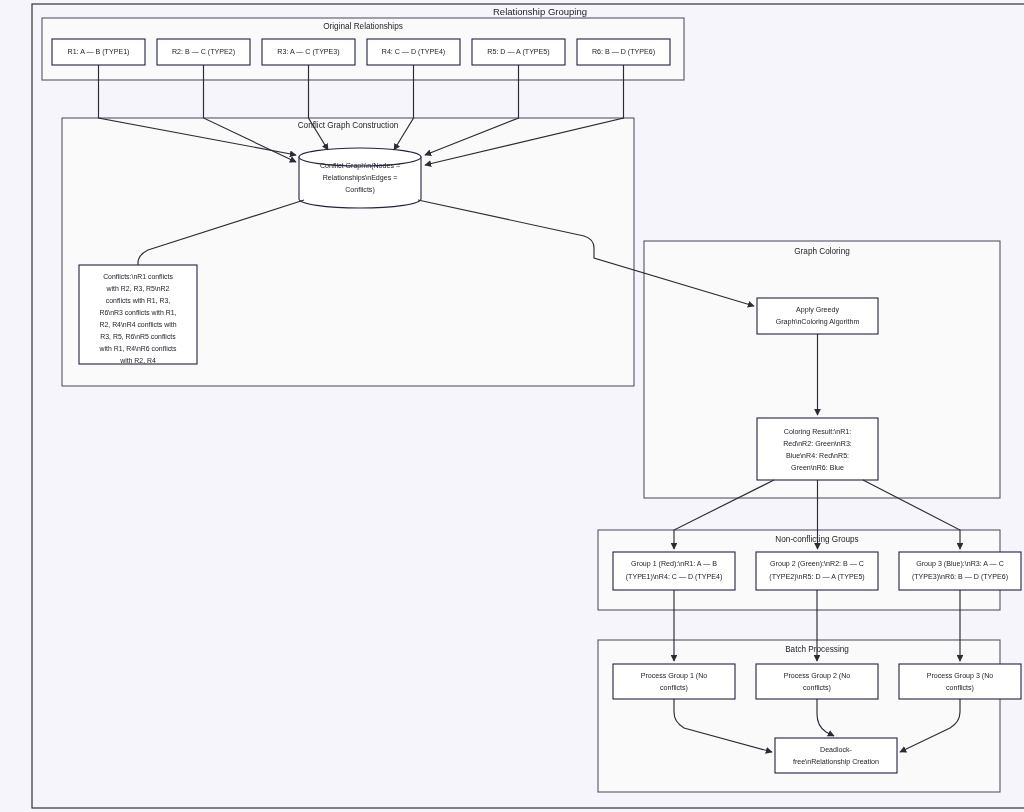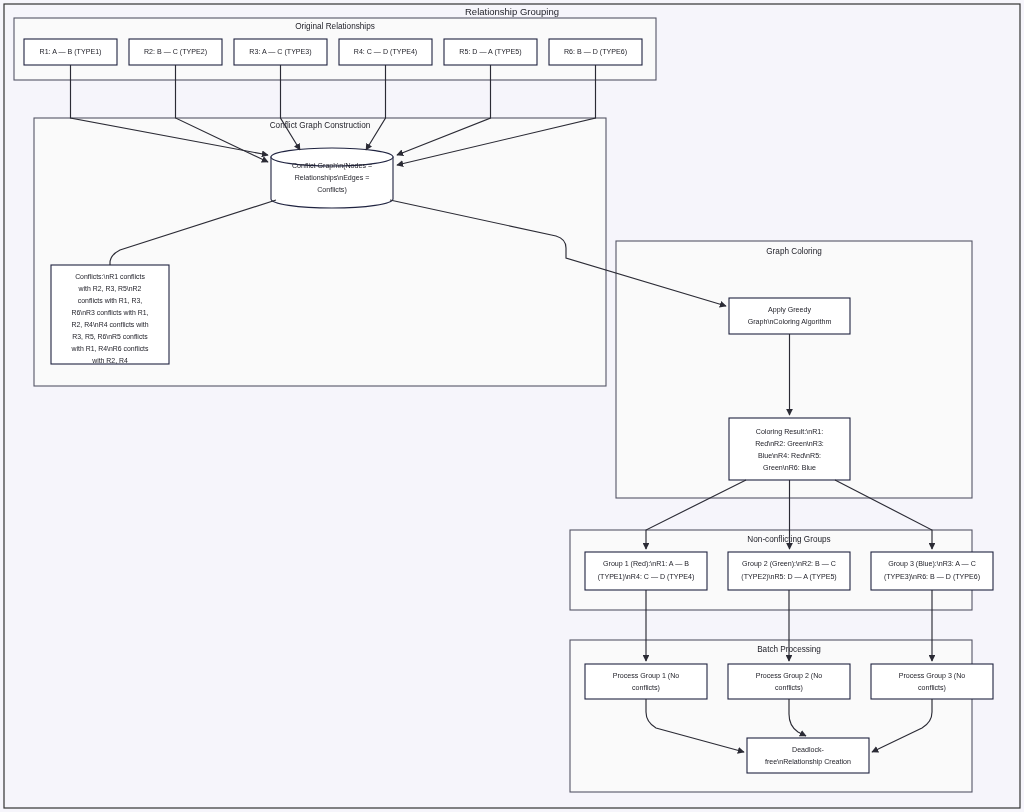--- a/index.html
+++ b/index.html
@@ -2,21 +2,21 @@
 <html><head>
 <meta charset="utf-8">
 <style>
   html,body{margin:0;padding:0;}
   body{
     width:1024px;height:812px;
     background:#f6f5fb;
     font-family:"Liberation Sans", sans-serif;
     overflow:hidden;
   }
-  #stage{position:relative;width:814px;height:812px;}
+  #stage{position:relative;width:814px;height:812px;margin-left:28px;}
   svg#diagram{position:absolute;left:0;top:0;width:1024px;height:812px;}
 
   .outer-frame{fill:#f6f5fb;stroke:#333333;stroke-width:1.2;}
   .subgraph-box{fill:#fafafa;stroke:#555566;stroke-width:1.1;}
   .node-box{fill:#ffffff;stroke:#1f2340;stroke-width:1.1;}
   .cyl-body{fill:#ffffff;stroke:#1f2340;stroke-width:1.1;}
   .cyl-top{fill:#ffffff;stroke:#1f2340;stroke-width:1.1;}
   .edge{fill:none;stroke:#2b2b35;stroke-width:1.15;}
   .title-text{font-size:9.5px;fill:#23232b;}
   .sub-title{font-size:8.2px;fill:#23232b;}

